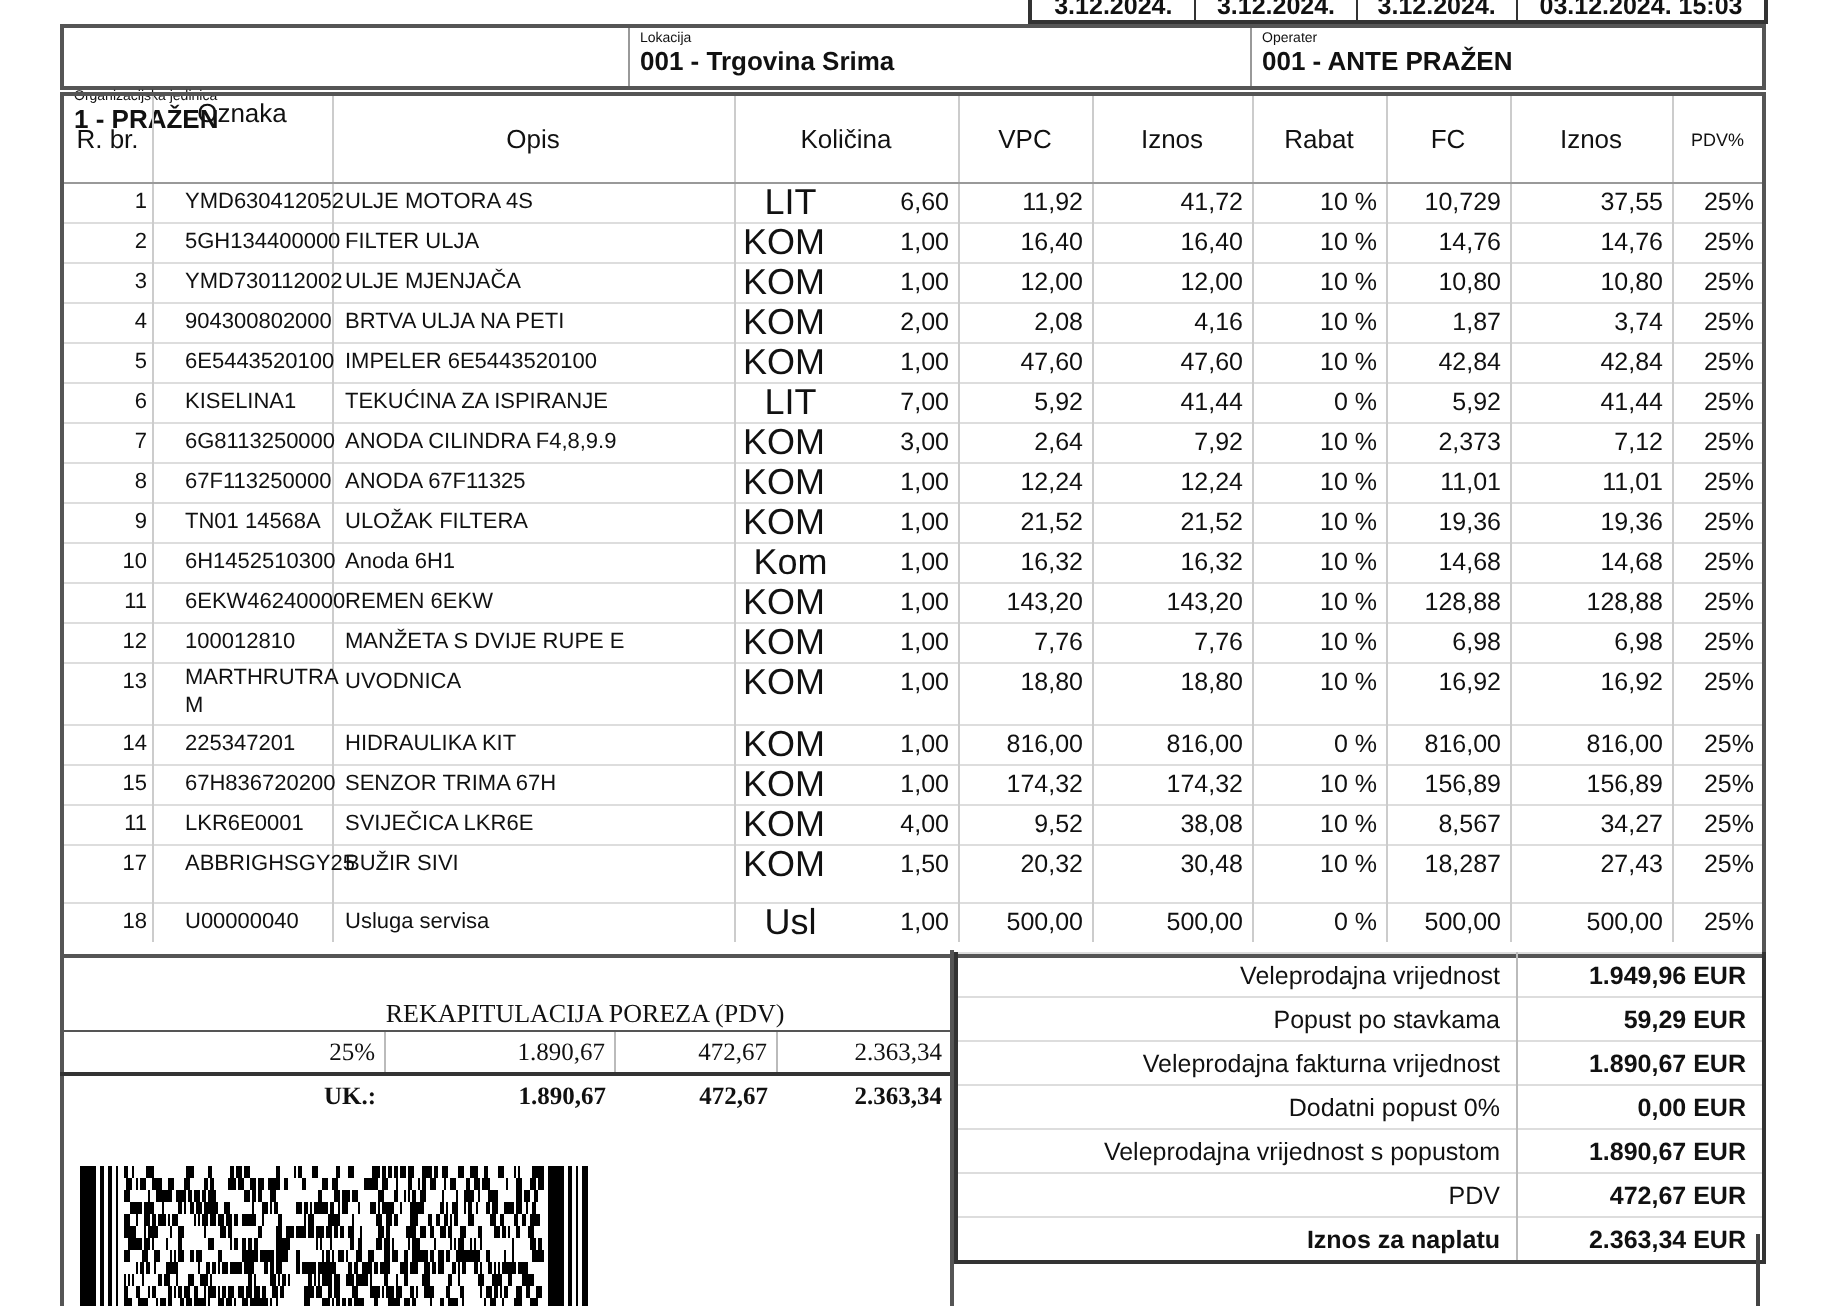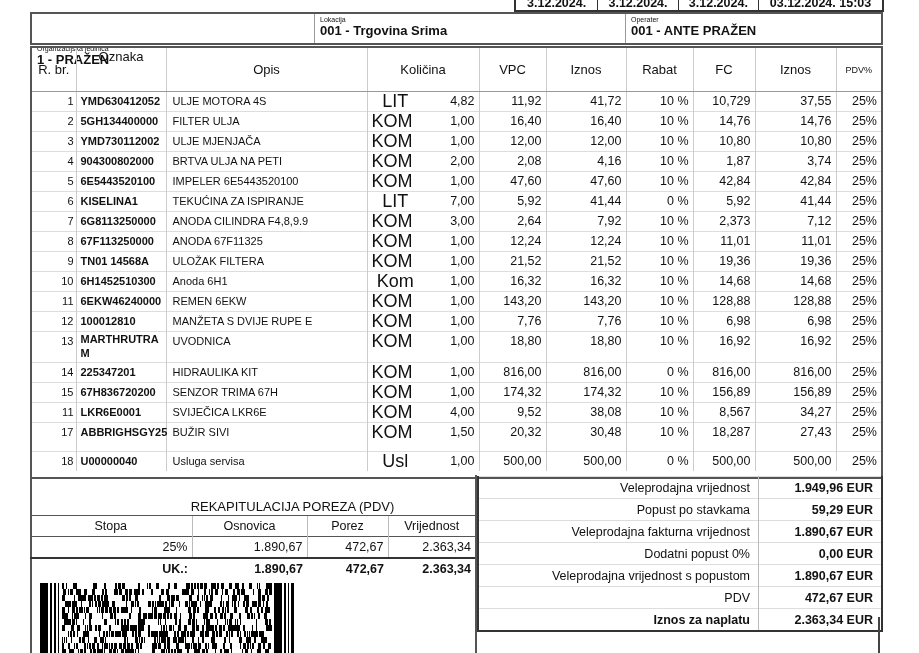--- a/index.html
+++ b/index.html
@@ -19,26 +19,26 @@
   .main { left: 30px; top: 46px; width: 849px; height: 429px; border: 2px solid #555; }
   table.items { border-collapse: collapse; width: 849px; font-size: 11px; table-layout: fixed; }
   table.items th { font-weight: normal; font-size: 13px; height: 41px; border-bottom: 1px solid #999; border-left: 1px solid #ccc; vertical-align: middle; }
   table.items th:first-child { border-left: none; }
   table.items th.pdv { font-size: 9px; }
   table.items td { border-top: 1px solid #ddd; border-left: 1px solid #ccc; height: 19px; padding: 0 4px; vertical-align: top; line-height: 18px; }
   table.items td:first-child { border-left: none; text-align: right; padding-right: 2px; }
   table.items td.num { text-align: right; font-size: 12.5px; }
   table.items td.unit { font-size: 18px; border-right: none; }
   table.items td.qty { border-left: none; }
-  table.items td.code { padding-left: 4px; font-weight: bold; }
+  table.items td.code { padding-left: 16px; }
   table.items td.desc { padding-left: 6px; }
   table.items tr.tall td { height: 30px; }
   table.items tr.tall2 td { height: 28px; }
   
-  .recap { left: 30px; top: 477px; width: 525px; }
+  .recap { left: 30px; top: 477px; width: 525px; font-family: Liberation Serif, serif; }
   .recap .title { text-align: center; font-size: 13px; margin-top: 22px; height: 16px; }
   table.rt { border-collapse: collapse; width: 445px; font-size: 12.5px; }
   table.rt th { font-weight: normal; border-top: 1px solid #555; border-left: 1px solid #bbb; height: 18px; }
   table.rt th:first-child { border-left: none; }
   table.rt td { border-top: 1px solid #555; border-left: 1px solid #bbb; text-align: right; padding-right: 4px; height: 18px; }
   table.rt td:first-child { border-left: none; }
   table.rt tr.uk td { font-weight: bold; border-left: none; border-top: 2px solid #333; }
   table.rt tr.uk td.lab { text-align: right; padding-left: 3px; }
   .leftframe { left: 30px; top: 475px; width: 447px; height: 180px; border-left: 2px solid #555; border-right: 2px solid #555; box-sizing: border-box; }
   
@@ -105,21 +105,21 @@
         <th>Iznos</th>
         <th class="pdv">PDV%</th>
       </tr>
     </thead>
     <tbody id="items-body">
         <tr>
           <td class="">1</td>
           <td class="code">YMD630412052</td>
           <td class="desc">ULJE MOTORA 4S</td>
           <td class="unit" style="text-align: center;">LIT</td>
-          <td class="num qty">4,82</td>
+          <td class="num qty">6,60</td>
           <td class="num">11,92</td>
           <td class="num">41,72</td>
           <td class="num">10 %</td>
           <td class="num">10,729</td>
           <td class="num">37,55</td>
           <td class="num">25%</td>
         </tr>
         <tr>
           <td class="">2</td>
           <td class="code">5GH134400000</td>
@@ -350,26 +350,20 @@
 <div class="abs recap">
   <div class="title">REKAPITULACIJA POREZA (PDV)</div>
   <table class="rt">
     <colgroup>
         <col style="width:162px">
         <col style="width:115px">
         <col style="width:81px">
         <col style="width:87px">
       </colgroup>
     <tbody>
-        <tr>
-      <th>Stopa</th>
-      <th>Osnovica</th>
-      <th>Porez</th>
-      <th>Vrijednost</th>
-    </tr>
     <tr>
       <td>25%</td>
       <td>1.890,67</td>
       <td>472,67</td>
       <td>2.363,34</td>
     </tr>
     <tr class="uk">
       <td class="lab">UK.:</td>
       <td>1.890,67</td>
       <td>472,67</td>

